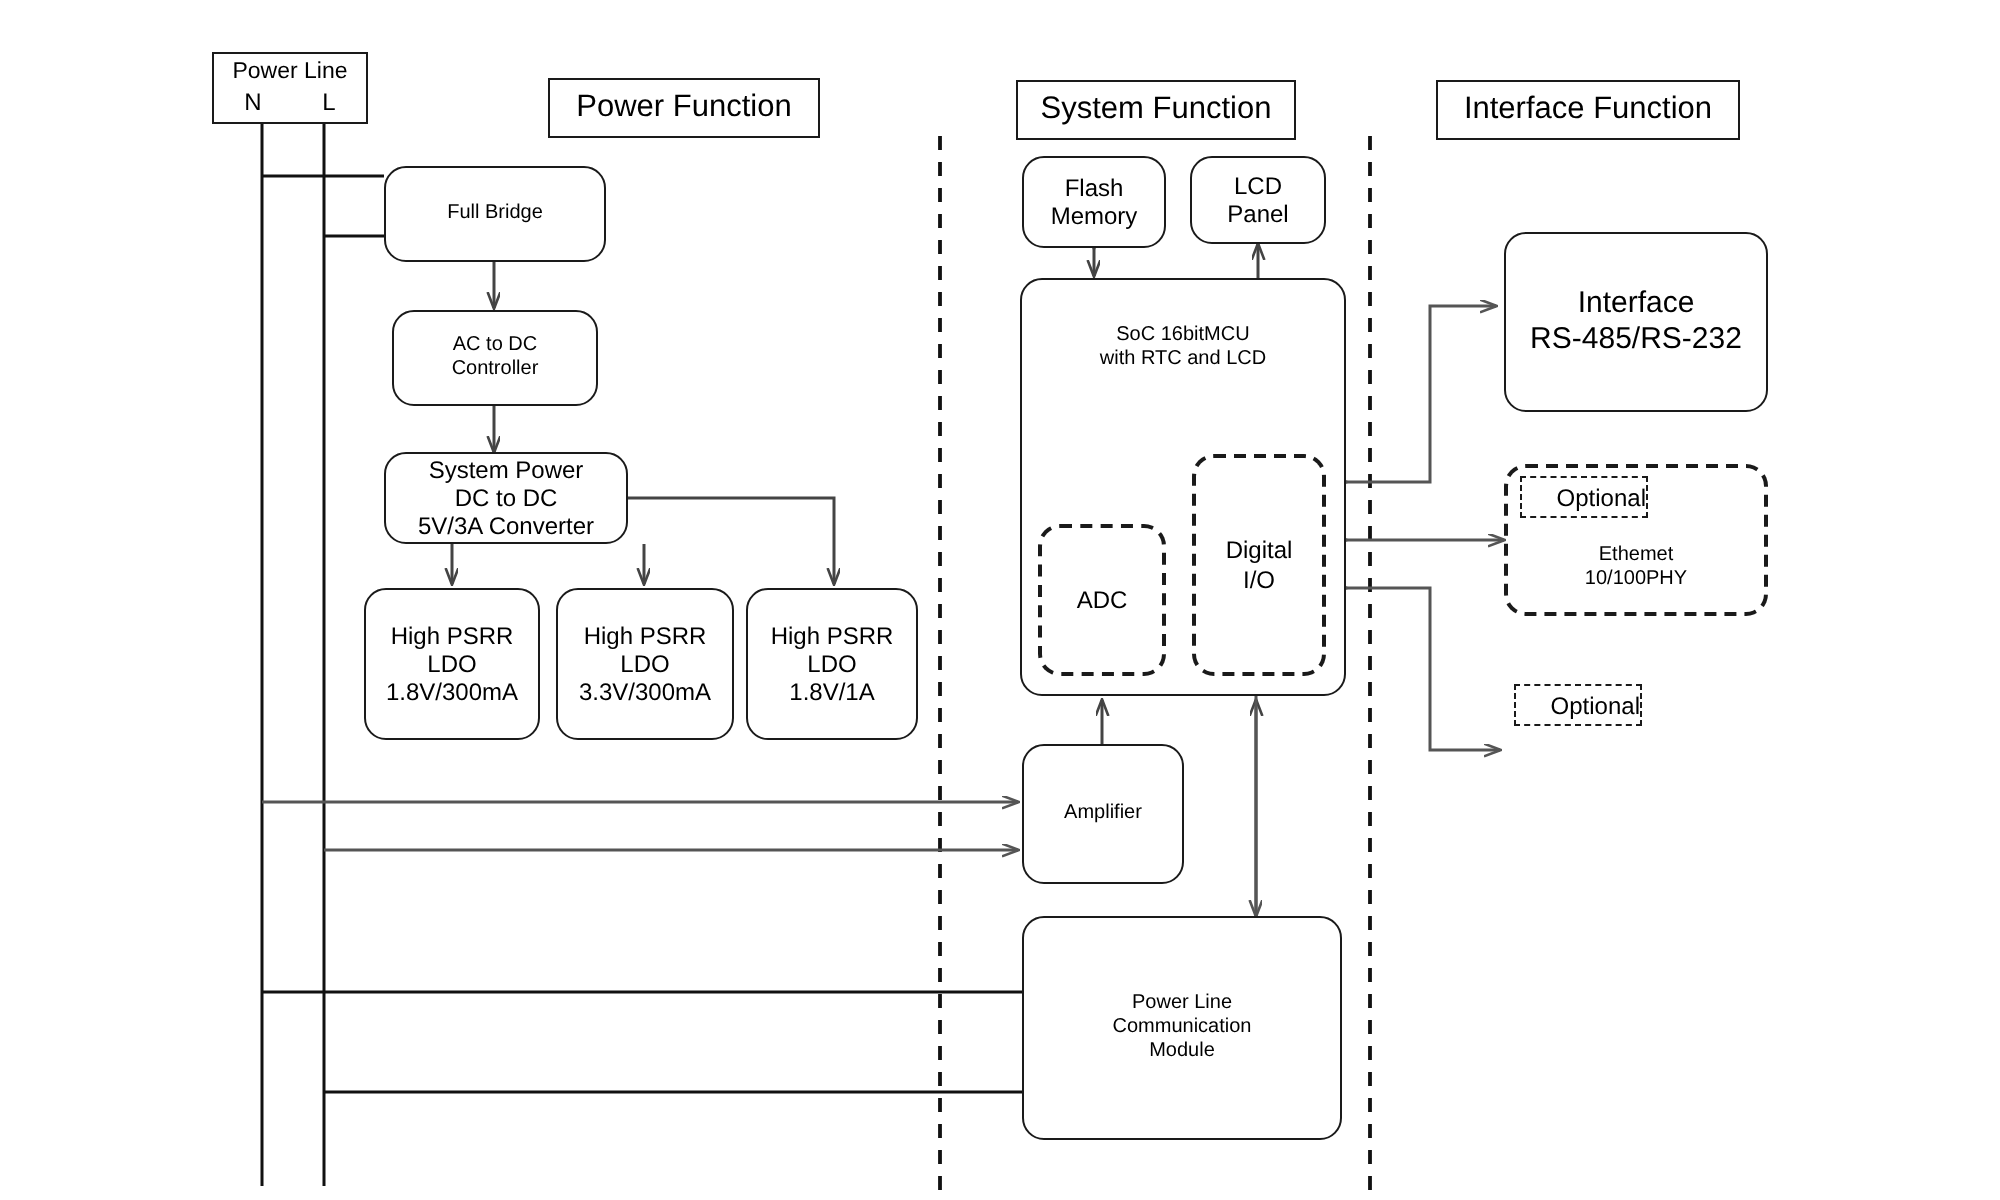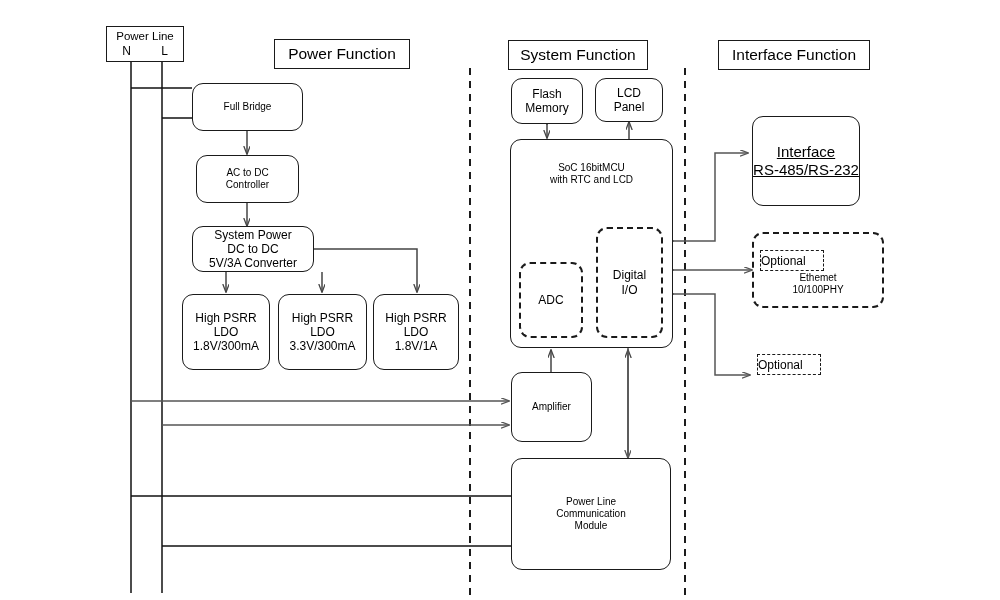--- a/index.html
+++ b/index.html
@@ -22,21 +22,21 @@
   .blk{font-size:10px;}
   .blk-sm{font-size:12px;}
   .blk-lg{font-size:15px;}
   .tiny{font-size:11.5px;}
 
   .stack{display:flex;flex-direction:column;align-items:center;
          justify-content:center;width:100%;}
   .pl-row{display:flex;width:100%;justify-content:space-around;
           font-size:12px;}
   .opt-wrap{position:absolute;box-sizing:border-box;display:flex;
-            align-items:center;justify-content:flex-start;margin-top:12px;}
+            align-items:center;justify-content:flex-end;}
 </style>
 </head>
 <body>
 
 <div id="canvas">
 
   <svg id="wires" viewBox="0 0 1000 600">
     <defs>
       <marker id="ah" markerWidth="9" markerHeight="9" refX="8" refY="3.2" orient="auto" markerUnits="userSpaceOnUse">
         <path d="M0,0 L8.4,3.2 L0,6.4" fill="none" stroke="#555" stroke-width="1.3"></path>
@@ -238,21 +238,21 @@
   </div>
 
   <div class="node round blk" style="left:511px;top:458px;width:160px;height:112px;">
     <div class="stack">
       <span>Power Line</span>
       <span>Communication</span>
       <span>Module</span>
     </div>
   </div>
 
-  <div class="node round blk-lg" style="left:752px;top:116px;width:108px;height:90px;text-decoration:underline;">
+  <div class="node round blk-lg" style="left:752px;top:116px;width:132px;height:90px;">
     <div class="stack">
       <span>Interface</span>
       <span>RS-485/RS-232</span>
     </div>
   </div>
 
   <div class="node dashed blk" style="left:752px;top:232px;width:132px;height:76px;
               align-items:flex-end;padding-bottom:10px;">
     <div class="stack">
       <span>Ethemet</span>

